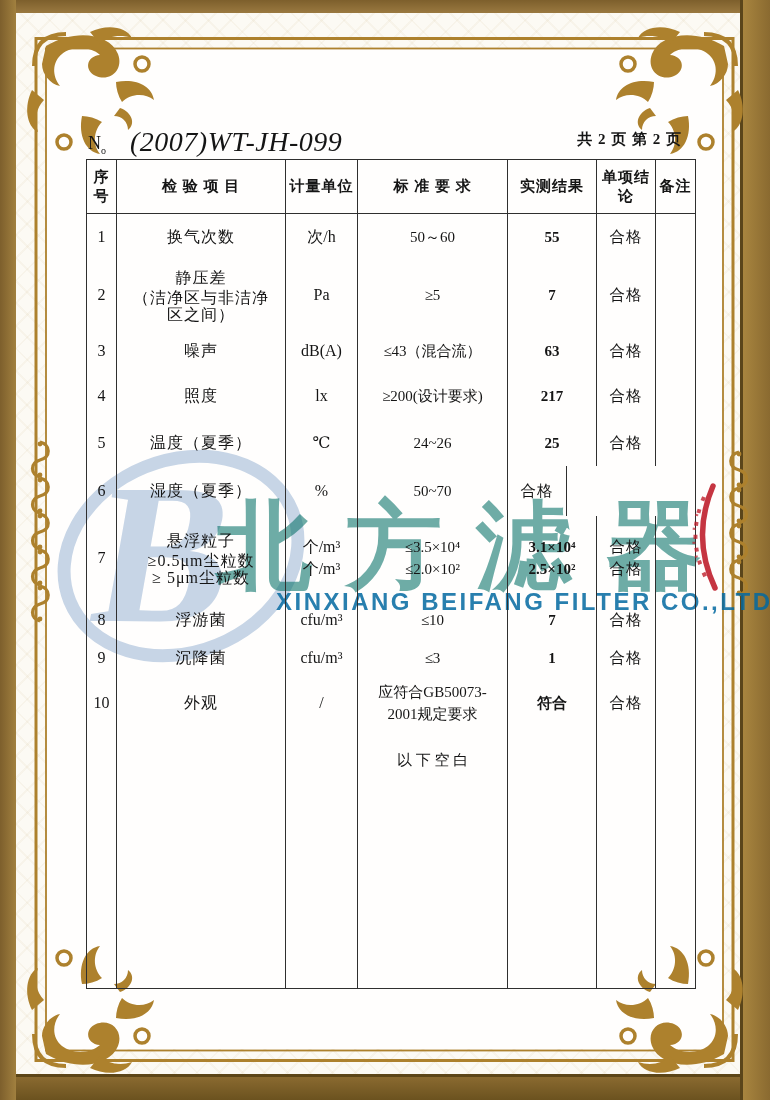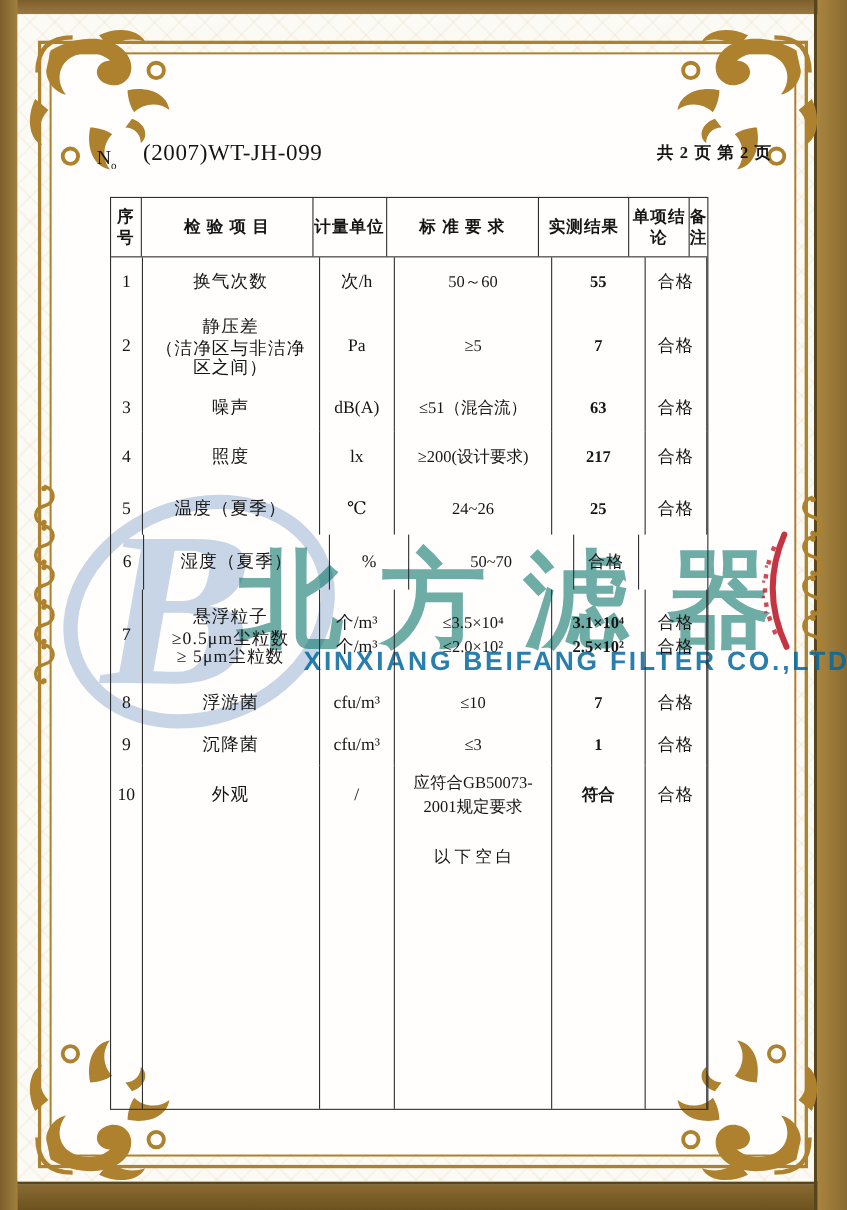--- a/index.html
+++ b/index.html
@@ -31,26 +31,26 @@
     font-size:96px;line-height:100px;letter-spacing:34px;color:#0f766e;opacity:.6;margin-left:12px;}
   .wm-en{position:absolute;left:276px;top:588px;z-index:1;white-space:nowrap;
     font-family:"Liberation Sans","DejaVu Sans",sans-serif;font-weight:bold;
     font-size:24px;letter-spacing:2.5px;color:#0369a1;opacity:.85;}
   .seal{position:absolute;inset:0;z-index:3;pointer-events:none;}
 
   
   .cert-head{position:absolute;left:0;top:0;right:0;z-index:2;}
   .cert-no{position:absolute;left:88px;top:133px;font-size:18px;}
   .cert-no sub{font-size:10px;}
-  .cert-num{position:absolute;left:130px;top:126px;font-size:21px;letter-spacing:.5px;}
-  .page-info{position:absolute;right:68px;top:130px;font-size:15px;font-weight:bold;letter-spacing:1px;}
-
-  
-  .table{position:absolute;left:100px;top:159px;width:544px;z-index:2;
-    border:1.6px solid #2f2f2f;box-sizing:border-box;background:transparent;margin-top:20px;}
+  .cert-num{position:absolute;left:130px;top:126px;font-size:28px;letter-spacing:.5px;font-style:italic;}
+  .page-info{position:absolute;right:88px;top:130px;font-size:15px;font-weight:bold;letter-spacing:1px;}
+
+  
+  .table{position:absolute;left:86px;top:159px;width:610px;z-index:2;
+    border:1.6px solid #2f2f2f;box-sizing:border-box;background:transparent;}
   .thead{display:flex;height:54px;border-bottom:1.6px solid #2f2f2f;box-sizing:border-box;}
   .trow{display:flex;box-sizing:border-box;}
   .hcell,.tcell{display:flex;flex-direction:column;justify-content:center;align-items:center;
     box-sizing:border-box;border-right:1.5px solid #2f2f2f;text-align:center;overflow:visible;}
   .c0{width:30px;}.c1{width:169px;text-align:right;}.c2{width:72px;}.c3{width:150px;}.c4{width:89px;font-weight:bold;}.c5{width:59px;}
   .c6{flex:1;border-right:none !important;}
   .hcell{font-size:15px;font-weight:bold;letter-spacing:1px;}
   .line{min-height:22px;line-height:22px;font-size:16px;white-space:nowrap;}
   .line.sub{min-height:17px;line-height:17px;font-size:16px;}
   .col-no .line{font-size:16px;}
@@ -190,21 +190,21 @@
           <div class="tcell c0 col-no">
             <div class="line">3</div>
           </div>
           <div class="tcell c1 col-item">
             <div class="line">噪声</div>
           </div>
           <div class="tcell c2 col-unit">
             <div class="line">dB(A)</div>
           </div>
           <div class="tcell c3 col-standard">
-            <div class="line">≤51（混合流）</div>
+            <div class="line">≤43（混合流）</div>
           </div>
           <div class="tcell c4 col-result">
             <div class="line">63</div>
           </div>
           <div class="tcell c5 col-conclusion">
             <div class="line">合格</div>
           </div>
           <div class="tcell c6 col-remark"></div>
         </div>
         <div class="trow" style="height: 48px;">

